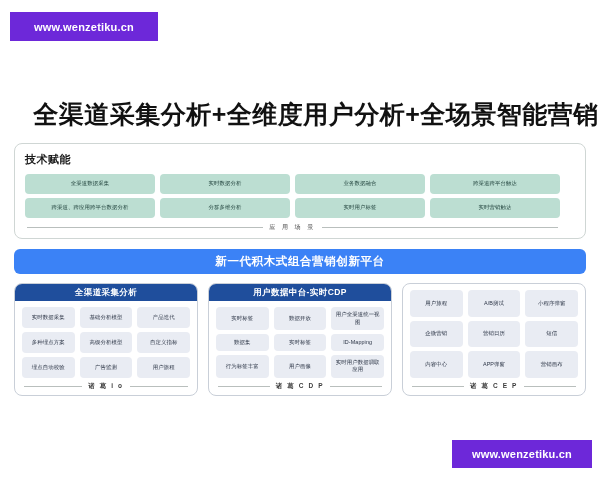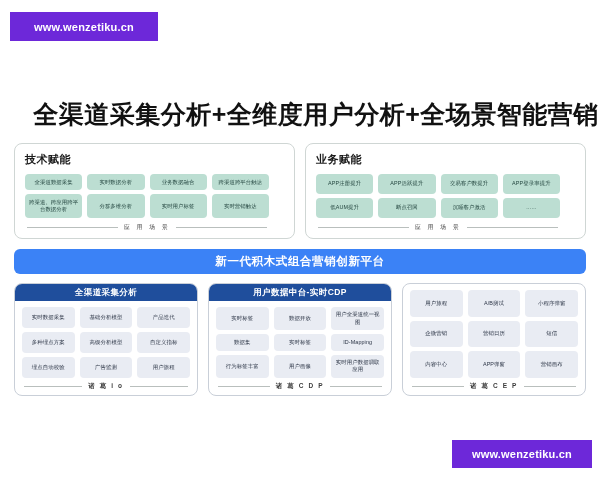--- a/index.html
+++ b/index.html
@@ -241,38 +241,20 @@
       <div class="mint-tag">实时用户标签</div>
       <div class="mint-tag">实时营销触达</div>
     </div>
     <div class="scene-divider">
       <span class="rule"></span>
       <span class="scene-label">应 用 场 景</span>
       <span class="rule"></span>
     </div>
   </div>
 
-  <div class="enable-box">
-    <div class="enable-title">业务赋能</div>
-    <div class="enable-grid">
-      <div class="mint-tag">APP注册提升</div>
-      <div class="mint-tag">APP活跃提升</div>
-      <div class="mint-tag">交易客户数提升</div>
-      <div class="mint-tag">APP登录率提升</div>
-      <div class="mint-tag">低AUM提升</div>
-      <div class="mint-tag">断点召回</div>
-      <div class="mint-tag">沉睡客户激活</div>
-      <div class="mint-tag">……</div>
-    </div>
-    <div class="scene-divider">
-      <span class="rule"></span>
-      <span class="scene-label">应 用 场 景</span>
-      <span class="rule"></span>
-    </div>
-  </div>
 
 </div>
 
 <div class="platform-banner">
   <span>新一代积木式组合营销创新平台</span>
 </div>
 
 <div class="panel-row">
 
   <div class="panel">

